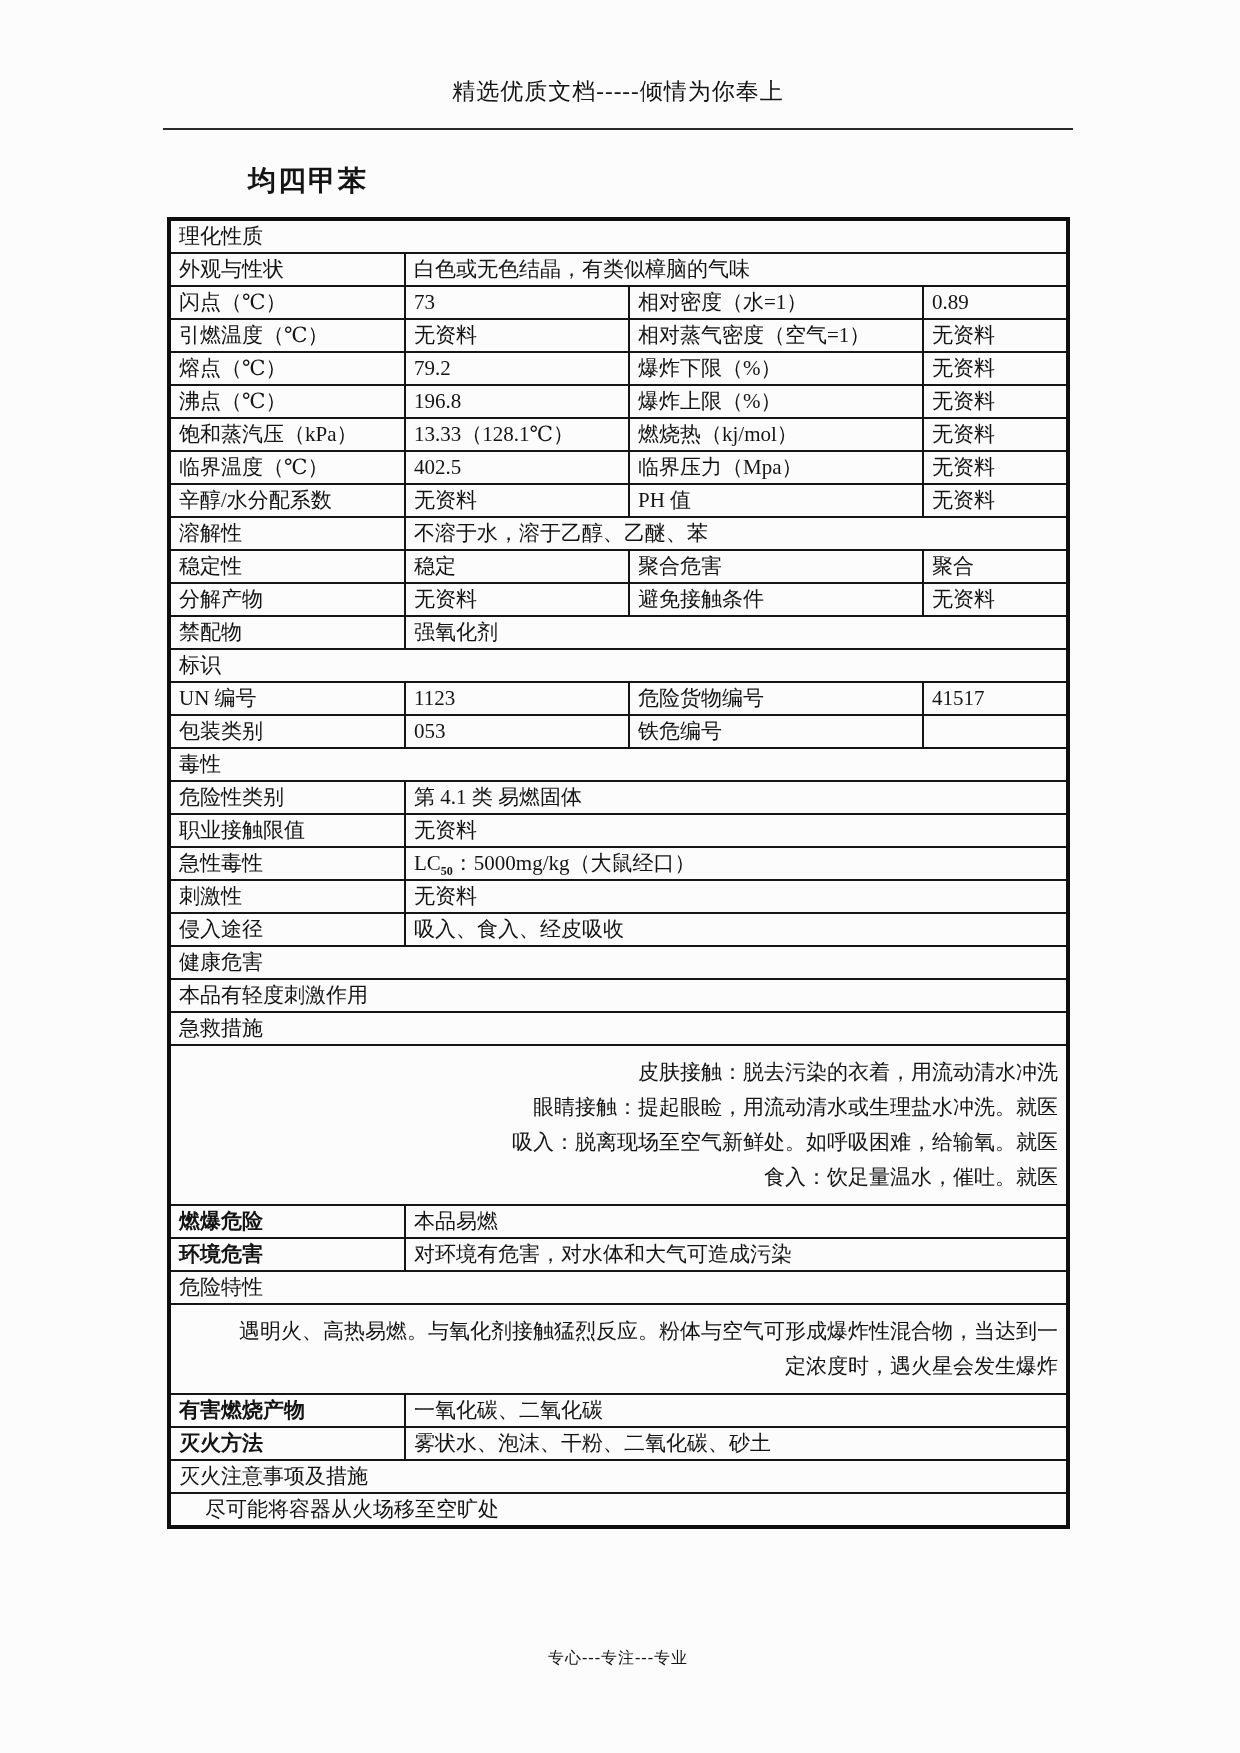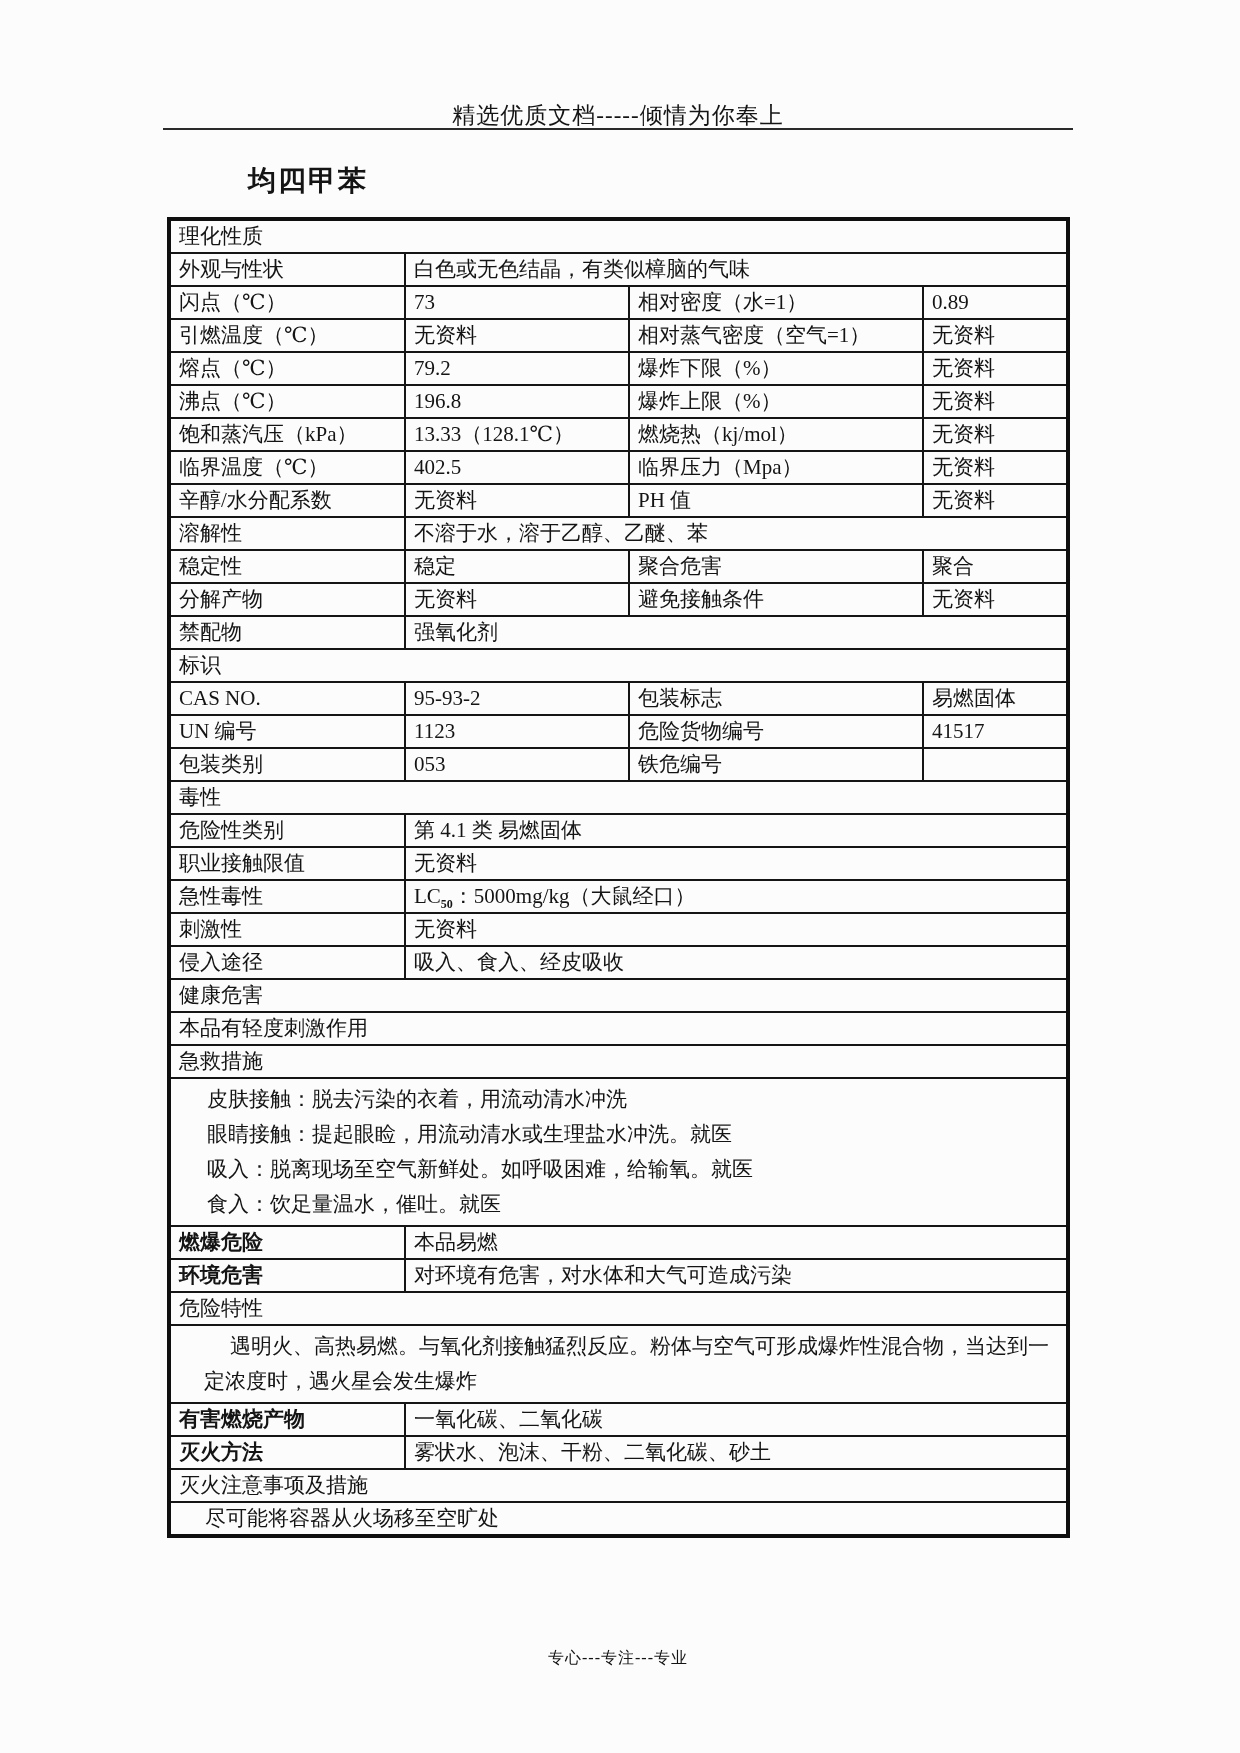--- a/index.html
+++ b/index.html
@@ -6,21 +6,21 @@
   html, body { margin: 0; padding: 0; }
   body {
     width: 1240px; height: 1753px;
     background: #fcfcfc;
     color: #141414;
     font-family: "Liberation Serif", "DejaVu Serif", serif;
   }
   .page { position: relative; width: 1240px; height: 1753px; overflow: hidden; }
 
   .doc-header {
-    position: absolute; top: 100px; left: 163px; width: 910px;
+    position: absolute; top: 76px; left: 163px; width: 910px;
     text-align: center; font-size: 23px; letter-spacing: 1px; white-space: nowrap;
   }
   .header-rule {
     position: absolute; top: 128px; left: 163px; width: 910px;
     height: 0; border-top: 2px solid #2a2a2a;
   }
   .doc-title {
     position: absolute; top: 156px; left: 248px;
     font-size: 28px; font-weight: 600; letter-spacing: 2px; white-space: nowrap; margin-top: 6px;
   }
@@ -35,21 +35,21 @@
     padding: 2px 8px;
     font-size: 21px;
     height: 27px; line-height: 27px;
     vertical-align: middle;
     overflow: hidden; white-space: nowrap;
     font-weight: normal;
     text-align: left;
   }
   .tbl td.sec { font-weight: normal; }
   .tbl td.b  { font-weight: bold; }
-  .tbl td.blk { white-space: normal; height: auto; padding: 3px 8px; }
+  .tbl td.blk { white-space: normal; height: auto; padding: 9px 8px; text-align: right; }
   .blk .ln { line-height: 35px; text-indent: 28px; white-space: nowrap; overflow: hidden; }
   .para { line-height: 35px; text-indent: 26px; white-space: normal; margin-left: 25px; }
   .tbl td.ind { text-indent: 26px; }
   sub { font-size: 12px; line-height: 0; font-weight: bold; }
 
   .doc-footer {
     position: absolute; top: 1648px; left: 163px; width: 910px;
     text-align: center; font-size: 16px; letter-spacing: 1px; white-space: nowrap;
   }
 </style>
@@ -139,26 +139,20 @@
       <tr>
         <td>禁配物</td>
         <td colspan="3">强氧化剂</td>
       </tr>
 
       <tr>
           <td class="sec" colspan="4">标识</td>
         </tr>
 
       <tr>
-        <td>CAS NO.</td>
-        <td>95-93-2</td>
-        <td>包装标志</td>
-        <td>易燃固体</td>
-      </tr>
-      <tr>
         <td>UN 编号</td>
         <td>1123</td>
         <td>危险货物编号</td>
         <td>41517</td>
       </tr>
       <tr>
         <td>包装类别</td>
         <td>053</td>
         <td>铁危编号</td>
         <td></td>

